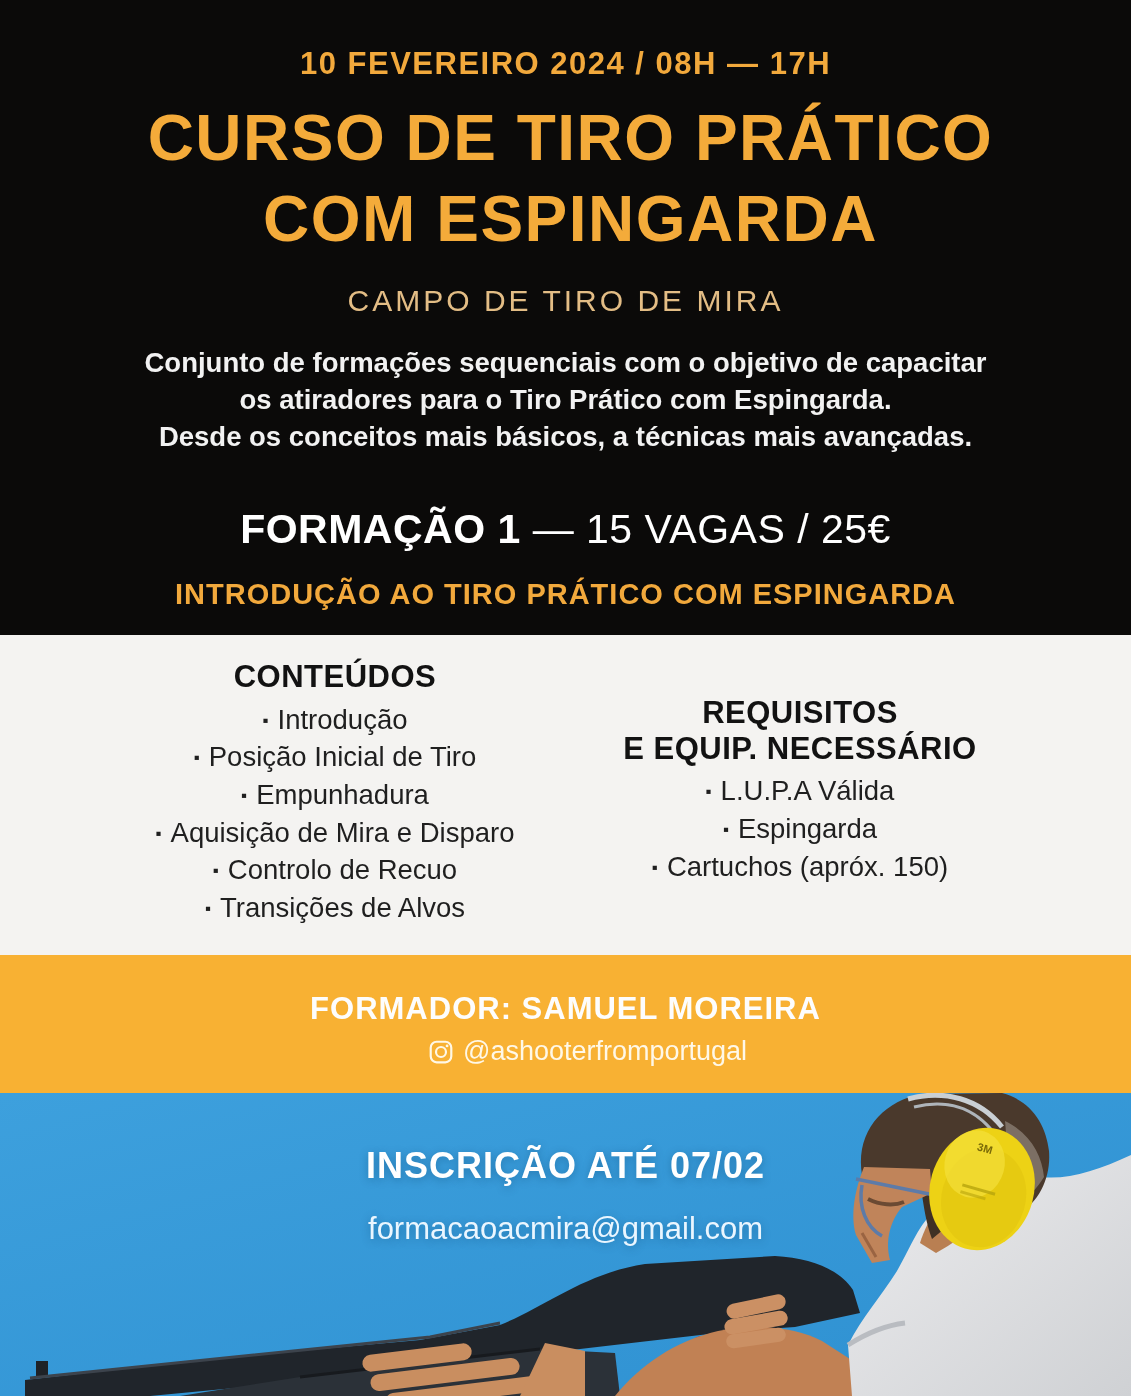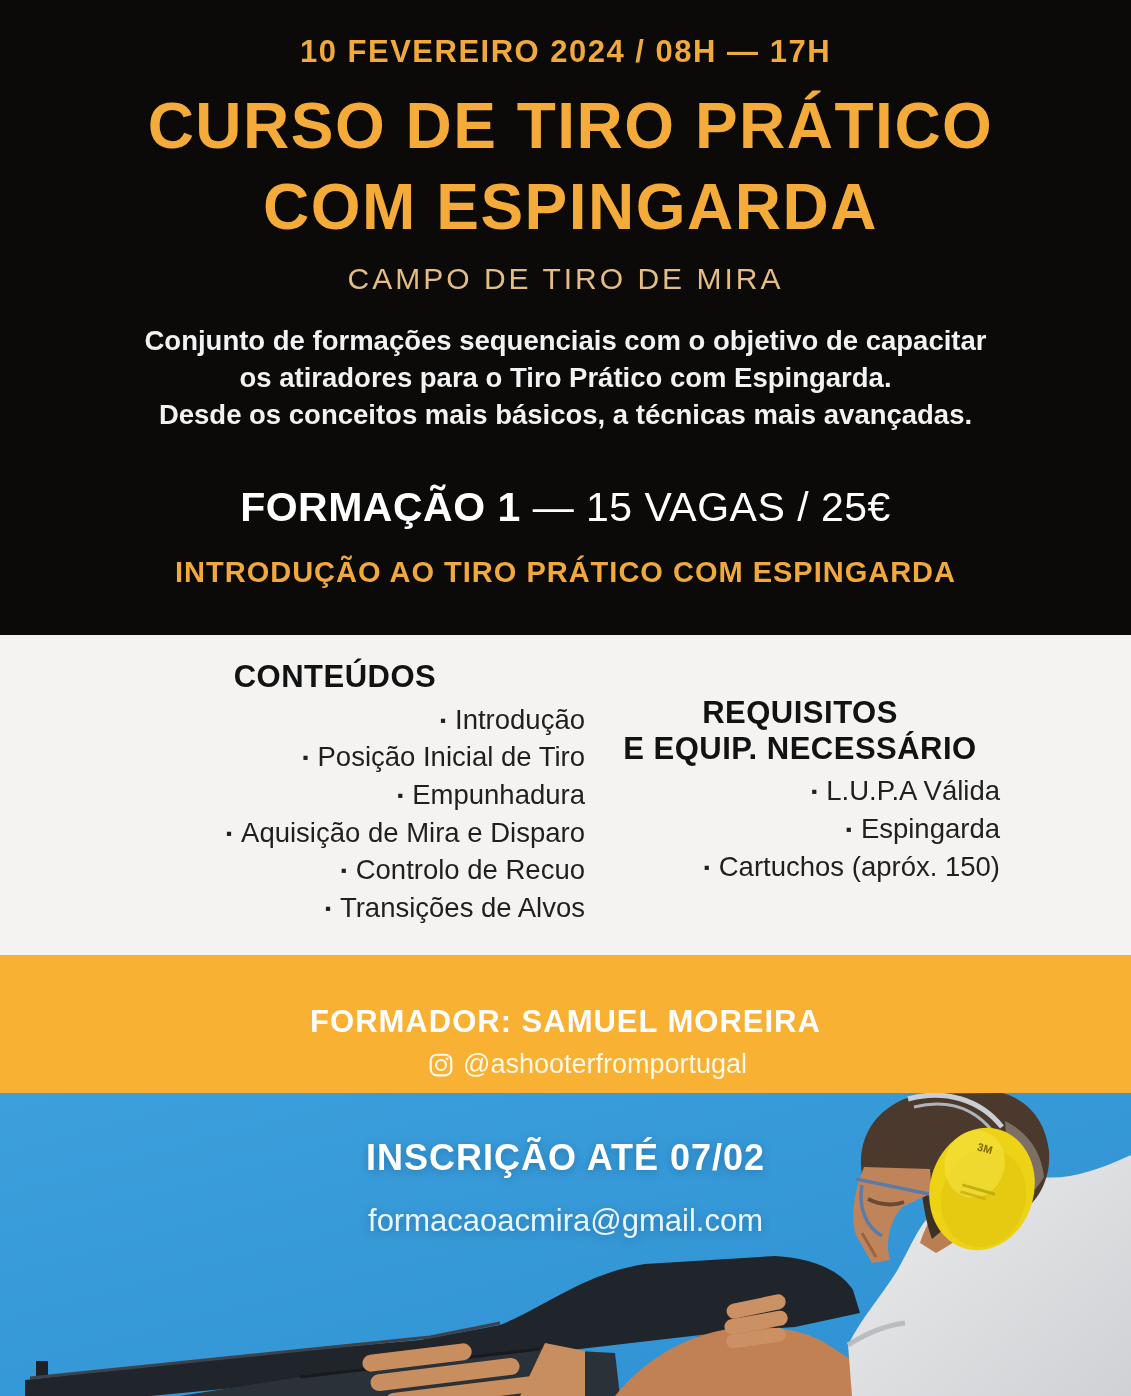--- a/index.html
+++ b/index.html
@@ -12,33 +12,33 @@
     background:#0b0a09;
   }
   
   .hero{
     height:635px;
     background:#0b0a09;
     text-align:center;
     color:#fff;
   }
   .hero .date{
-    padding-top:34px;
+    padding-top:46px;
     font-size:31px;font-weight:bold;letter-spacing:1.5px;
     color:#f2a93c;
   }
   .hero .title{
     margin-top:16px;
     font-size:64px;font-weight:bold;letter-spacing:1.5px;
     line-height:1.26;
     color:#f4ab3a;
     padding-left:10px;
   }
   .hero .venue{
-    margin-top:15px;
+    margin-top:25px;
     font-size:30px;font-weight:normal;letter-spacing:3px;
     color:#e3bd85;
   }
   .hero .desc{
     margin-top:27px;
     font-size:27.5px;line-height:1.34;
     color:#f2f2f2;font-weight:bold;
   }
   .hero .session{
     margin-top:50px;
@@ -65,58 +65,57 @@
   .col-right{width:400px;margin-left:15px;padding-top:36px;}
   .col h2{
     margin:0 0 8px 0;
     font-size:31px;font-weight:bold;letter-spacing:.5px;
     color:#121212;line-height:1.15;
   }
   .col ul{list-style:none;margin:4px 0 0 0;padding:0;}
   .col li{
     font-size:27.5px;line-height:1.26;margin:3px 0;
     color:#1f1f1f;
-    text-align:right;
   }
   .bullet{
     display:inline-block;
     font-size:17px;
     vertical-align:3px;
     margin-right:9px;
     color:#1f1f1f;
   }
   
   .band{
     height:138px;
     background:#f8b133;
     text-align:center;
     color:#fff;
     box-sizing:border-box;
-    padding-top:49px;
+    padding-top:36px;
   }
   .band .trainer{
     font-size:31px;font-weight:bold;letter-spacing:1px;
     color:#fdfdfd;
   }
   .band .handle{
     margin-top:9px;
     font-size:27px;font-weight:normal;
     color:rgba(255,253,245,.93);
     display:flex;align-items:center;justify-content:center;gap:9px;margin-left:44px;
   }
   .band .handle svg{display:block;}
   
   .photo{
     position:relative;
     height:303px;
     background:#3598d7;
   }
   .photo svg.scene{position:absolute;inset:0;}
   .photo .overlay{
-    position:absolute;left:0;right:0;top:44px;
+    position:absolute;left:0;right:0;top:52px;
     text-align:center;color:#fff;
     text-shadow:0 2px 8px rgba(10,60,100,.35);
   }
   .photo .deadline{
     font-size:36px;font-weight:bold;letter-spacing:1px;
   }
   .photo .email{
     margin-top:24px;
     font-size:31px;font-weight:normal;
     color:#eaf6ff;

